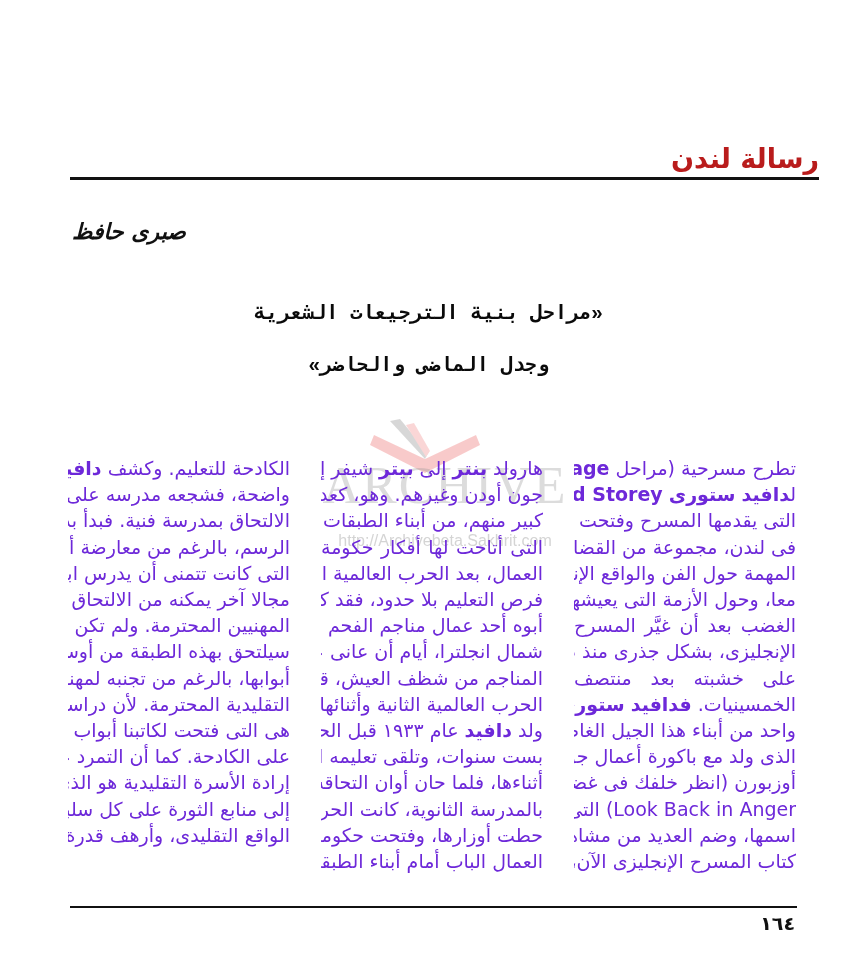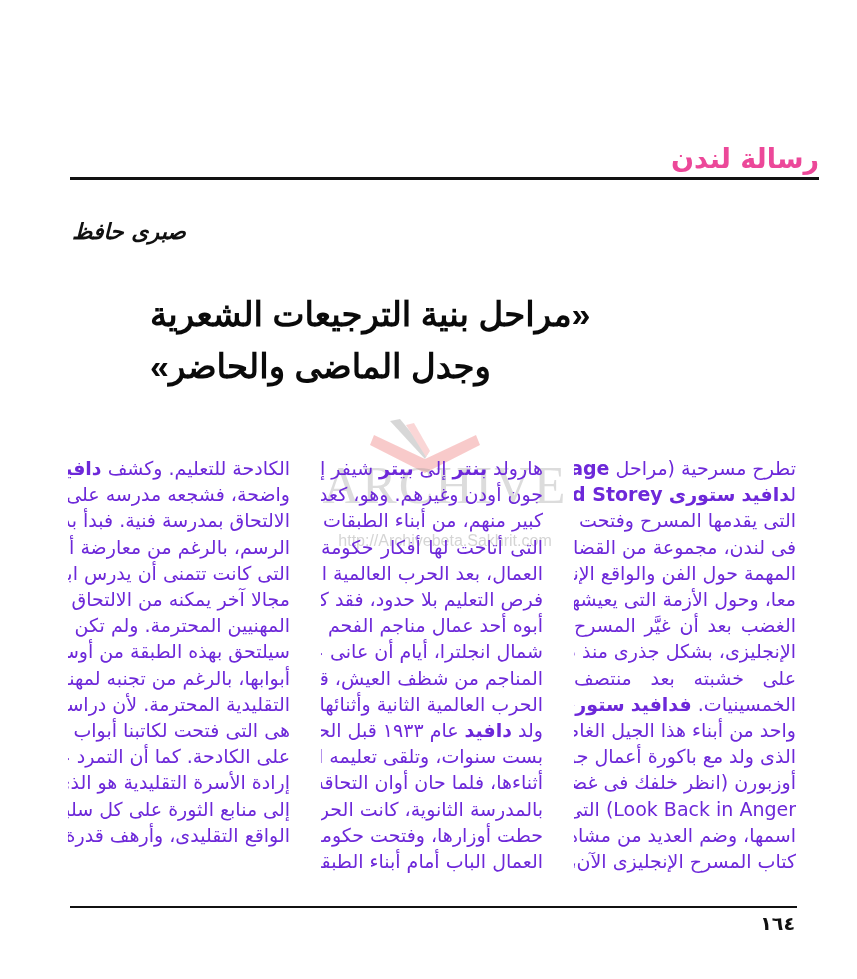--- a/index.html
+++ b/index.html
@@ -6,36 +6,36 @@
   body {
     width: 857px; height: 979px; position: relative; overflow: hidden;
     font-family: "DejaVu Sans", sans-serif; color: #111;
   }
   .section-header {
     position: absolute; top: 145px; right: 38px;
     display: flex; align-items: center; direction: rtl;
   }
   .section-title {
     font-family: "DejaVu Sans", sans-serif; font-weight: bold;
-    font-size: 27px; color: #ec4899; line-height: 1;
+    font-size: 27px; color: #b91c1c; line-height: 1;
   }
   .header-rule {
     position: absolute; top: 177px; left: 70px; right: 38px;
     height: 3px; background: #111;
   }
   .author {
     position: absolute; top: 192px; left: 72px;
     font-family: "DejaVu Serif", serif; font-style: italic; font-weight: bold;
     font-size: 22px; direction: rtl; color: #111; margin-top: 26px;
   }
   .article-title {
     position: absolute; top: 288px; left: 150px; right: 150px;
-    text-align: left; direction: rtl;
-    font-family: Liberation Sans, sans-serif; font-weight: bold;
-    font-size: 34px; line-height: 52px; color: #0a0a0a;
+    text-align: center; direction: rtl;
+    font-family: Liberation Mono, monospace; font-weight: bold;
+    font-size: 20px; line-height: 52px; color: #0a0a0a;
   }
   .article-title div { white-space: nowrap; }
   .columns {
     position: absolute; top: 455px; left: 68px; width: 728px; height: 430px;
     display: flex; flex-direction: row-reverse; justify-content: space-between;
   }
   .column {
     width: 222px; direction: rtl; text-align: justify;
     font-family: "DejaVu Sans", sans-serif; font-size: 19px;
     line-height: 26.2px; color: #6d28d9;

